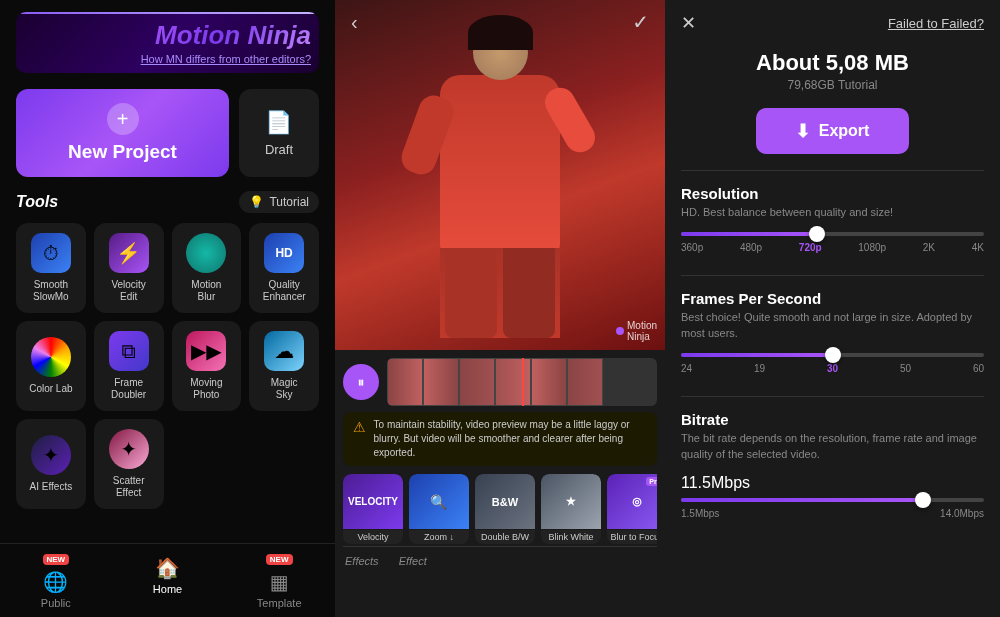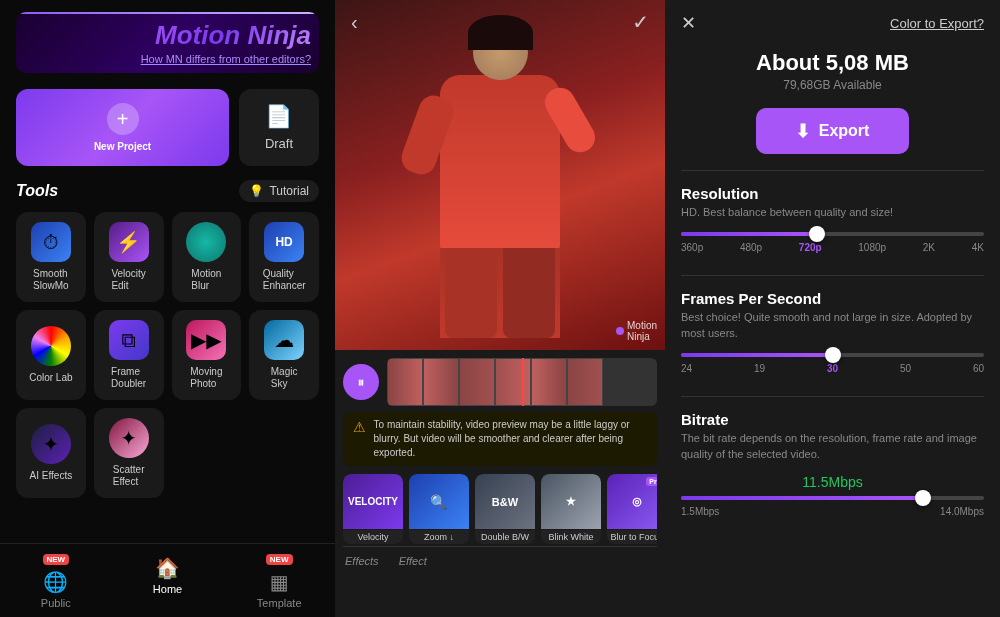--- a/index.html
+++ b/index.html
@@ -86,21 +86,21 @@
       border-radius: 50%;
       background: rgba(255,255,255,0.25);
       display: flex;
       align-items: center;
       justify-content: center;
       font-size: 20px;
       margin-bottom: 6px;
     }
 
     .new-project-btn span {
-      font-size: 10px;
+      font-size: 19px;
       font-weight: 600;
     }
 
     .draft-btn {
       width: 80px;
       background: #1c1c1c;
       border-radius: 12px;
       display: flex;
       flex-direction: column;
       align-items: center;
@@ -187,20 +187,21 @@
     .tool-icon.rainbow { background: conic-gradient(red, orange, yellow, green, blue, violet, red); border-radius: 50%; }
     .tool-icon.frame { background: linear-gradient(135deg, #7c3aed, #4338ca); }
     .tool-icon.motion { background: linear-gradient(135deg, #be185d, #f472b6); }
     .tool-icon.sky { background: linear-gradient(135deg, #0369a1, #7dd3fc); }
     .tool-icon.ai { background: linear-gradient(135deg, #1e1e40, #3b3b6b); border-radius: 50%; }
     .tool-icon.scatter { background: linear-gradient(135deg, #831843, #f9a8d4); border-radius: 50%; }
 
     .tool-name {
       font-size: 10px;
       color: #ccc;
+      text-align: center;
       line-height: 1.2;
     }
 
     .bottom-nav {
       display: flex;
       border-top: 1px solid #222;
       margin-top: auto;
       padding: 8px 0 4px;
     }
 
@@ -553,23 +554,23 @@
 
     .slider-labels {
       display: flex;
       justify-content: space-between;
       font-size: 10px;
       color: #888;
       margin-top: 4px;
     }
 
     .slider-value-right {
-      text-align: center;
-      font-size: 14px;
-      color: #22c55e;
+      text-align: left;
+      font-size: 16px;
+      color: #ffffff;
       margin-bottom: 4px;
     }
 
     .bitrate-range {
       display: flex;
       justify-content: space-between;
       font-size: 10px;
       color: #888;
       margin-top: 4px;
     }
@@ -767,26 +768,26 @@
     <div class="effects-nav">
       <div class="effects-nav-item">Effects</div>
       <div class="effects-nav-item">Effect</div>
     </div>
   </div>
 </div>
 
 <div class="right-panel">
   <div class="export-header">
     <span class="close-btn">✕</span>
-    <span class="failed-export">Color to Export?</span>
+    <span class="failed-export">Failed to Failed?</span>
   </div>
 
   <div class="file-info">
     <div class="file-size">About  5,08 MB</div>
-    <div class="storage-available">79,68GB Available</div>
+    <div class="storage-available">79,68GB Tutorial</div>
   </div>
 
   <div style="display:flex;justify-content:center;">
     <button class="export-btn">
       <span class="export-btn-icon">⬇</span>
       <span>Export</span>
     </button>
   </div>
 
   <div class="divider"></div>

